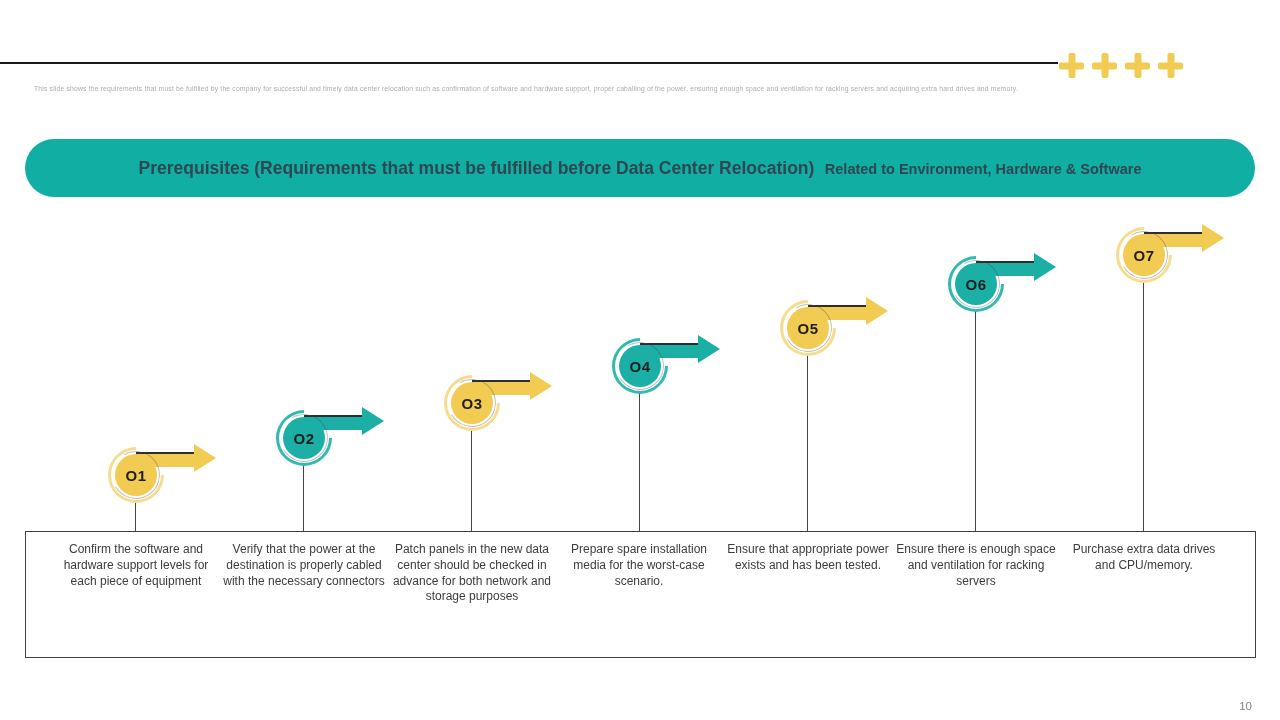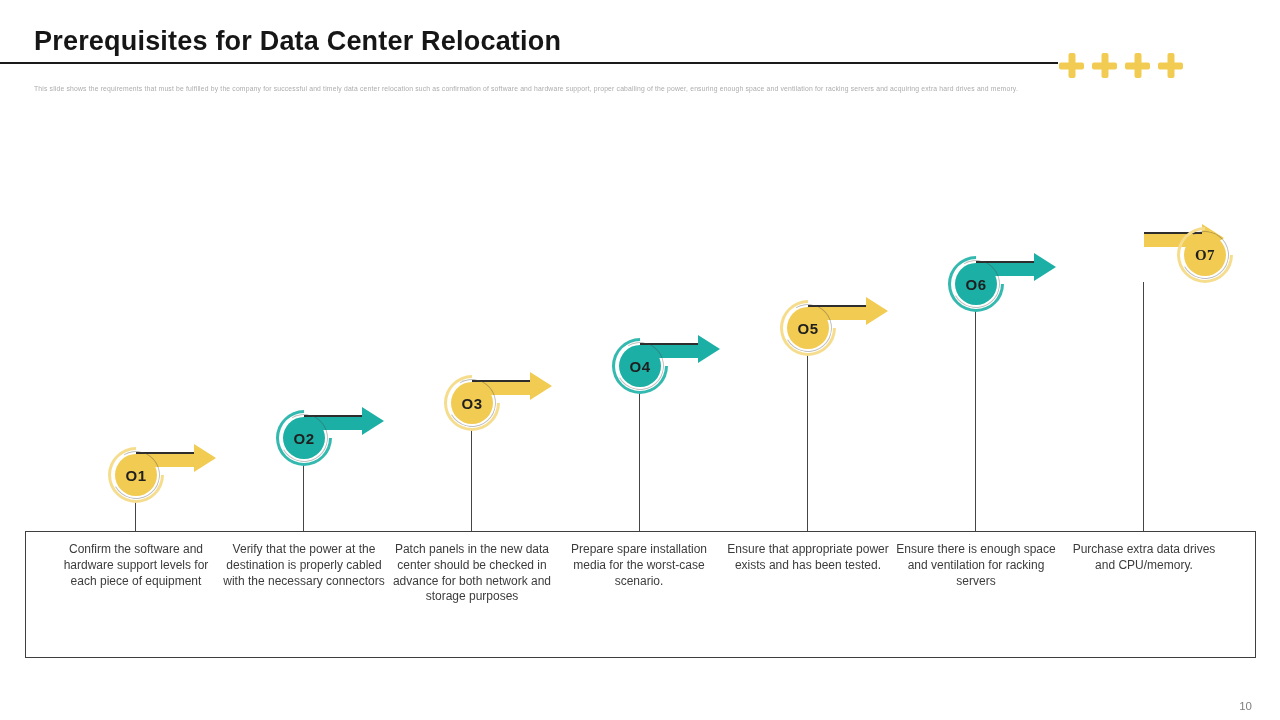--- a/index.html
+++ b/index.html
@@ -88,31 +88,34 @@
   .page-number {
     position:absolute; right:28px; top:700px; font-size:11.5px; color:#808080;margin-left:23px;
   }
 </style>
 </head>
 <body>
 
 <div class="slide">
 
   
-  <div class="title">Prerequisites for Data Center Relocation</div>
   <div class="title-underline"></div>
   <div class="plus-row">
     <span class="plus"></span>
     <span class="plus"></span>
     <span class="plus"></span>
     <span class="plus"></span>
   </div>
   <div class="subtitle">This slide shows the requirements that must be fulfilled by the company for successful and timely data center relocation such as confirmation of software and hardware support, proper caballing of the power, ensuring enough space and ventilation for racking servers and acquiring extra hard drives and memory.</div>
 
   
+  <div class="banner">
+    <span class="banner-main">Prerequisites (Requirements that must be fulfilled before Data Center Relocation)</span>
+    <span class="banner-sub">Related to Environment, Hardware &amp; Software</span>
+  </div>
 
   
   <div class="step yellow">
     <div class="shaft" style="left:136px;top:452px;"></div>
     <div class="head" style="left:194px;top:444px;"></div>
     <div class="vline" style="left:135px;top:502px;height:29px;"></div>
     <div class="badge" style="left:108px;top:447px;">
       <div class="ring-thin"></div>
       <div class="ring"></div>
       <div class="dot">O1</div>
@@ -177,21 +180,21 @@
       <div class="ring"></div>
       <div class="dot">O6</div>
     </div>
     <div class="desc" style="left: 894px; z-index: 4;">Ensure there is enough space and ventilation for racking servers</div>
   </div>
 
   <div class="step yellow">
     <div class="shaft" style="left:1144px;top:232px;"></div>
     <div class="head" style="left:1202px;top:224px;"></div>
     <div class="vline" style="left:1143px;top:282px;height:249px;"></div>
-    <div class="badge" style="left:1177px;top:227px;font-family:Liberation Serif, serif;">
+    <div class="badge" style="left:1116px;top:227px;">
       <div class="ring-thin"></div>
       <div class="ring"></div>
       <div class="dot">O7</div>
     </div>
     <div class="desc" style="left: 1062px; z-index: 4;">Purchase extra data drives and CPU/memory.</div>
   </div>
 
   
   <div class="desc-box" style="z-index:0;"></div>
 

